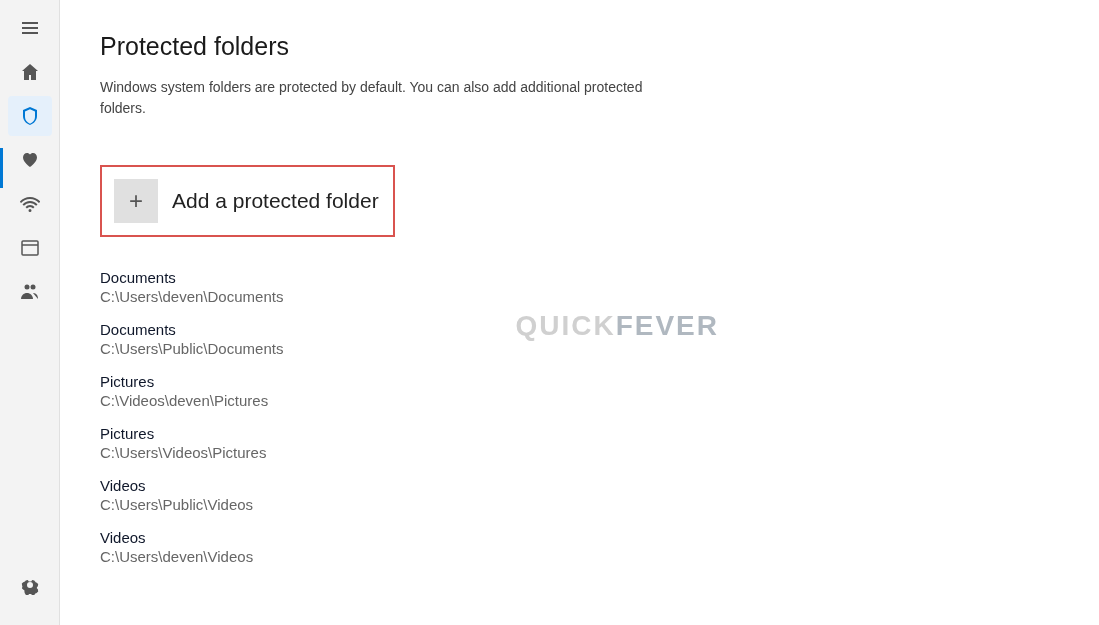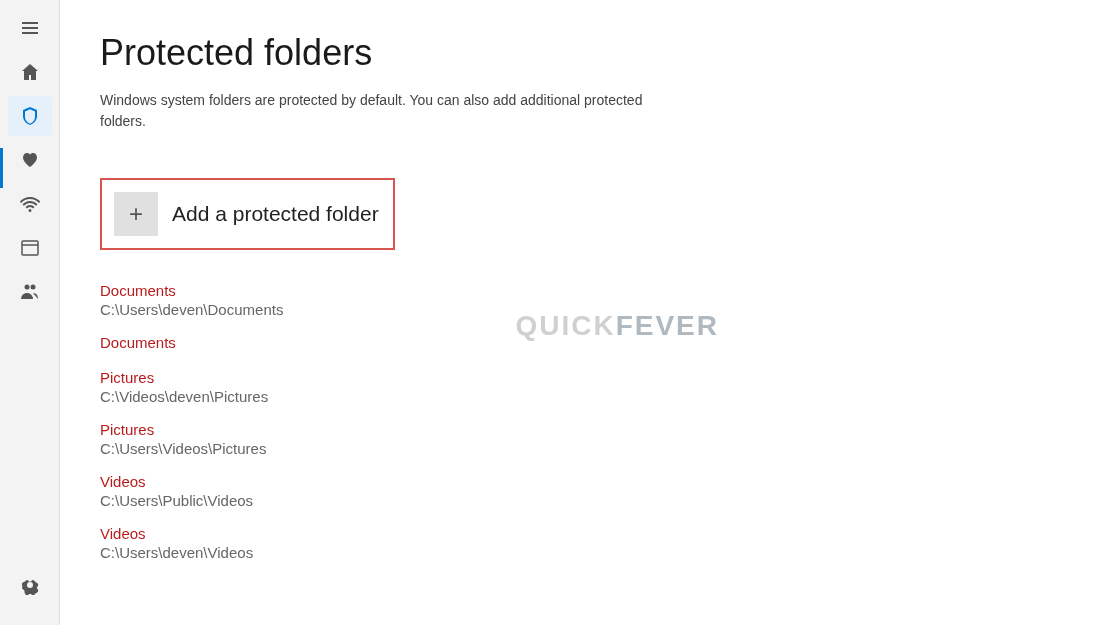--- a/index.html
+++ b/index.html
@@ -62,21 +62,21 @@
     }
 
     
     .main-content {
       flex: 1;
       padding: 32px 40px;
       overflow-y: auto;
     }
 
     .page-title {
-      font-size: 36px;
+      font-size: 25px;
       font-weight: 300;
       color: #1a1a1a;
       margin-bottom: 16px;
     }
 
     .page-description {
       font-size: 14px;
       color: #444;
       line-height: 1.5;
       margin-bottom: 46px;
@@ -127,21 +127,21 @@
     }
 
     .folder-item {
       padding: 8px 0;
       border-bottom: none;
     }
 
     .folder-name {
       font-size: 15px;
       font-weight: 400;
-      color: #b91c1c;
+      color: #0f172a;
       margin-bottom: 2px;
     }
 
     .folder-path {
       font-size: 15px;
       color: #666;
     }
 
     
     .watermark {
@@ -234,20 +234,21 @@
     <span class="add-folder-label">Add a protected folder</span>
   </button>
 
   <div class="folder-list" id="folder-list">
       <div class="folder-item">
       <div class="folder-name">Documents</div>
       <div class="folder-path">C:\Users\deven\Documents</div>
     </div>
       <div class="folder-item">
       <div class="folder-name">Documents</div>
+      <div class="folder-path">C:\Users\Public\Documents</div>
     </div>
       <div class="folder-item">
       <div class="folder-name">Pictures</div>
       <div class="folder-path">C:\Videos\deven\Pictures</div>
     </div>
       <div class="folder-item">
       <div class="folder-name">Pictures</div>
       <div class="folder-path">C:\Users\Videos\Pictures</div>
     </div>
       <div class="folder-item">

